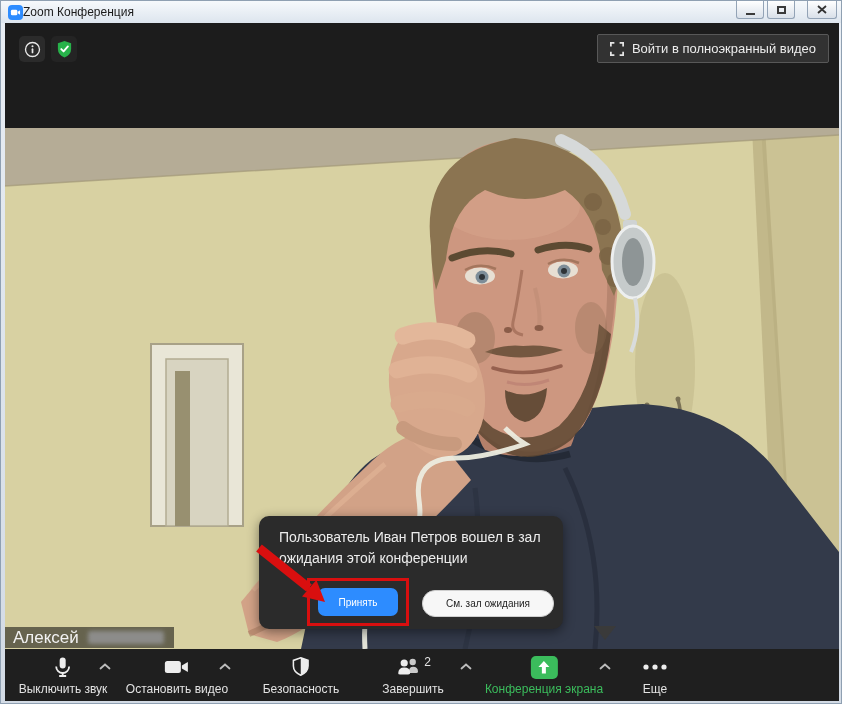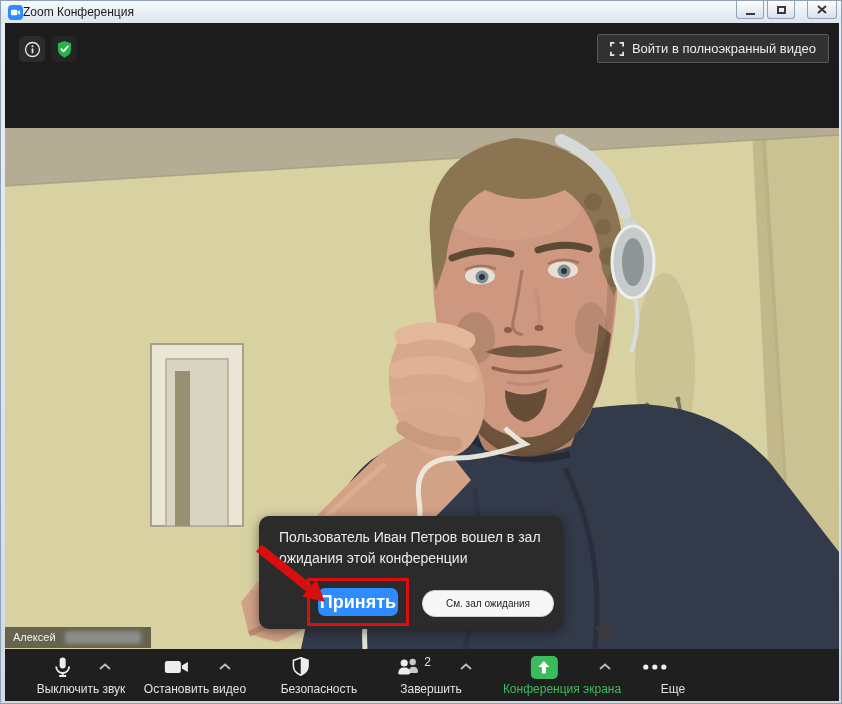--- a/index.html
+++ b/index.html
@@ -32,47 +32,47 @@
   .chip.shield { left:46px; background:#242424; }
   .fullscreen-btn { position:absolute; right:10px; top:11px; height:29px; padding:0 12px;
           background:#323232; border:1px solid #585858; border-radius:2px;
           display:flex; align-items:center; gap:8px; color:#ececec; font-size:13px; cursor:pointer; }
 
   
   .video { position:absolute; left:0; top:105px; width:834px; height:521px; overflow:visible; background:#000; }
   .scene { position:absolute; left:0; top:0; }
 
   .nametag { position:absolute; left:0; bottom:1px; height:21px; line-height:21px;
-             padding:0 10px 0 8px; background:rgba(10,10,10,.55); color:#f2f2f2; font-size:11px;
+             padding:0 10px 0 8px; background:rgba(10,10,10,.55); color:#f2f2f2; font-size:17px;
              display:flex; align-items:center; }
   .blurname { display:inline-block; width:76px; height:13px; margin-left:9px; border-radius:3px;
               background:#919191; filter:blur(2px); opacity:.9; }
 
   .popup { position:absolute; left:254px; top:388px; width:304px; height:113px;
            background:#2b2b2b; border-radius:10px; box-shadow:0 3px 12px rgba(0,0,0,.45); }
   .popup .msg { position:absolute; left:20px; top:11px; width:272px;
                 font-size:14px; line-height:21px; color:#ececec; }
   .hl-rect { position:absolute; left:48px; top:62px; width:102px; height:48px;
              border:3px solid var(--highlight-red); display:flex; align-items:center; justify-content:center; }
   .accept { width:80px; height:28px; background:var(--accent-blue); color:#fff; border:none;
-            border-radius:7px; font-size:18px; font-weight:bold; font-family:inherit; cursor:pointer; }
+            border-radius:7px; font-size:10px; font-weight:normal; font-family:inherit; cursor:pointer; }
   .see-wait { position:absolute; left:163px; top:74px; width:132px; height:27px;
               background:#f7f7f7; color:#1d1d1d; border:1px solid #cfcfcf; border-radius:13px;
               font-size:10px; font-family:inherit; cursor:pointer; }
   .arrow-svg { position:absolute; left:244px; top:412px; z-index:5; }
   .popup-caret { position:absolute; left:589px; top:498px; width:0; height:0;
                  border-left:11px solid transparent; border-right:11px solid transparent;
                  border-top:14px solid #3a3a3a; }
 
   
   .toolbar { position:absolute; left:0; top:626px; width:834px; height:52px; background:#1f1f1f; }
   .tool { position:absolute; top:5px; transform:translateX(-50%); display:flex; flex-direction:column;
           align-items:center; cursor:pointer; background:none; border:none; padding:0; }
   .tool .ico { height:26px; display:flex; align-items:center; }
-  .tool .lbl { margin-top:2px; font-size:12px; color:#e2e2e2; white-space:nowrap; font-family:inherit;padding-left:36px; }
+  .tool .lbl { margin-top:2px; font-size:12px; color:#e2e2e2; white-space:nowrap; font-family:inherit; }
   .tool .lbl.green { color:var(--share-green); }
   .pcount { font-size:12px; color:#e2e2e2; margin:-10px 0 0 3px; }
   .chev { position:absolute; top:14px; cursor:pointer; }
   .share-box { width:27px; height:23px; border-radius:5px; background:var(--share-green);
                display:flex; align-items:center; justify-content:center; }
   .end-btn { position:absolute; left:732px; top:7px; width:94px; height:30px; border-radius:8px;
              background:var(--end-red); border:1px solid #8d1d1d; color:#fff; font-weight:bold;
              font-size:13px; font-family:inherit; cursor:pointer; }
 </style>
 </head>

